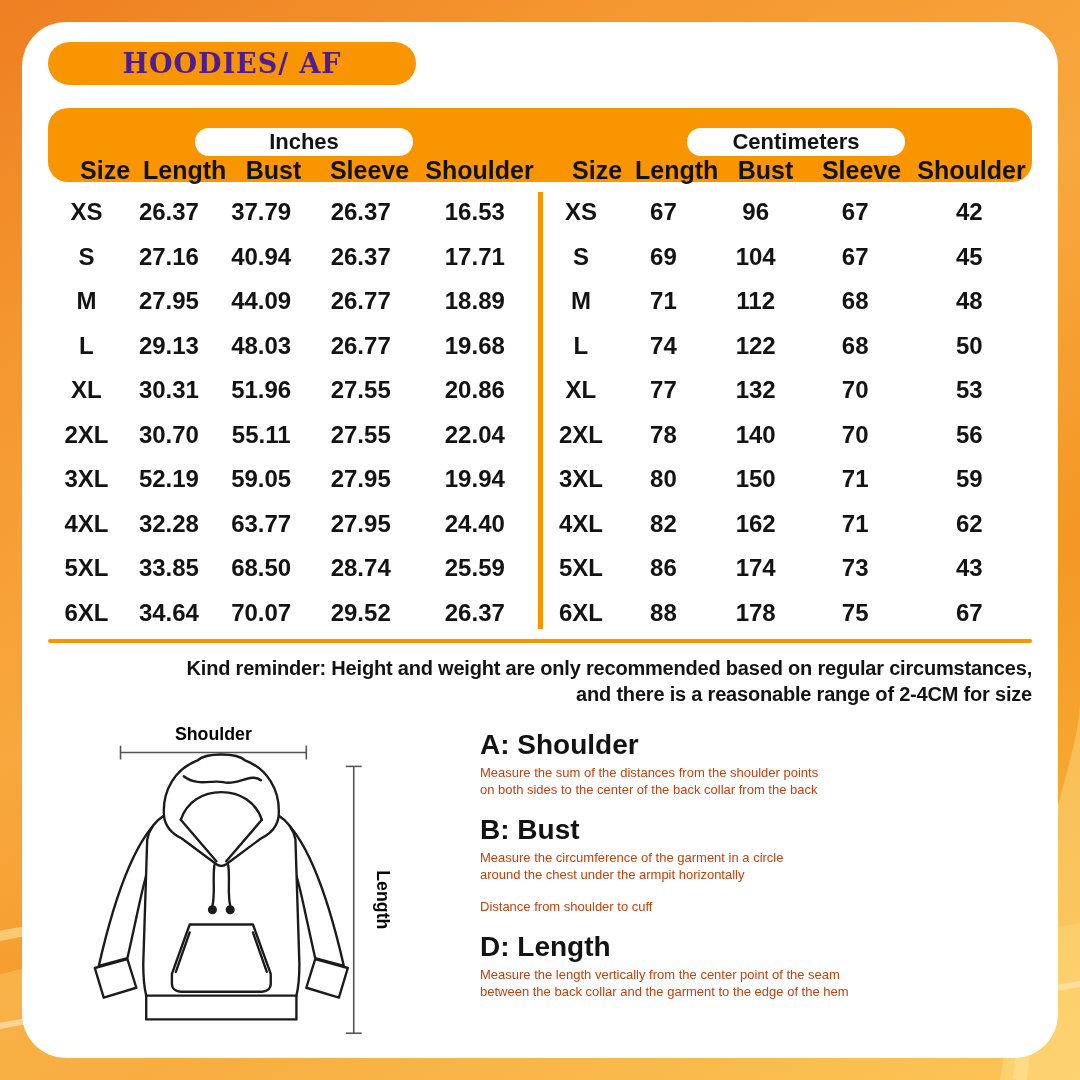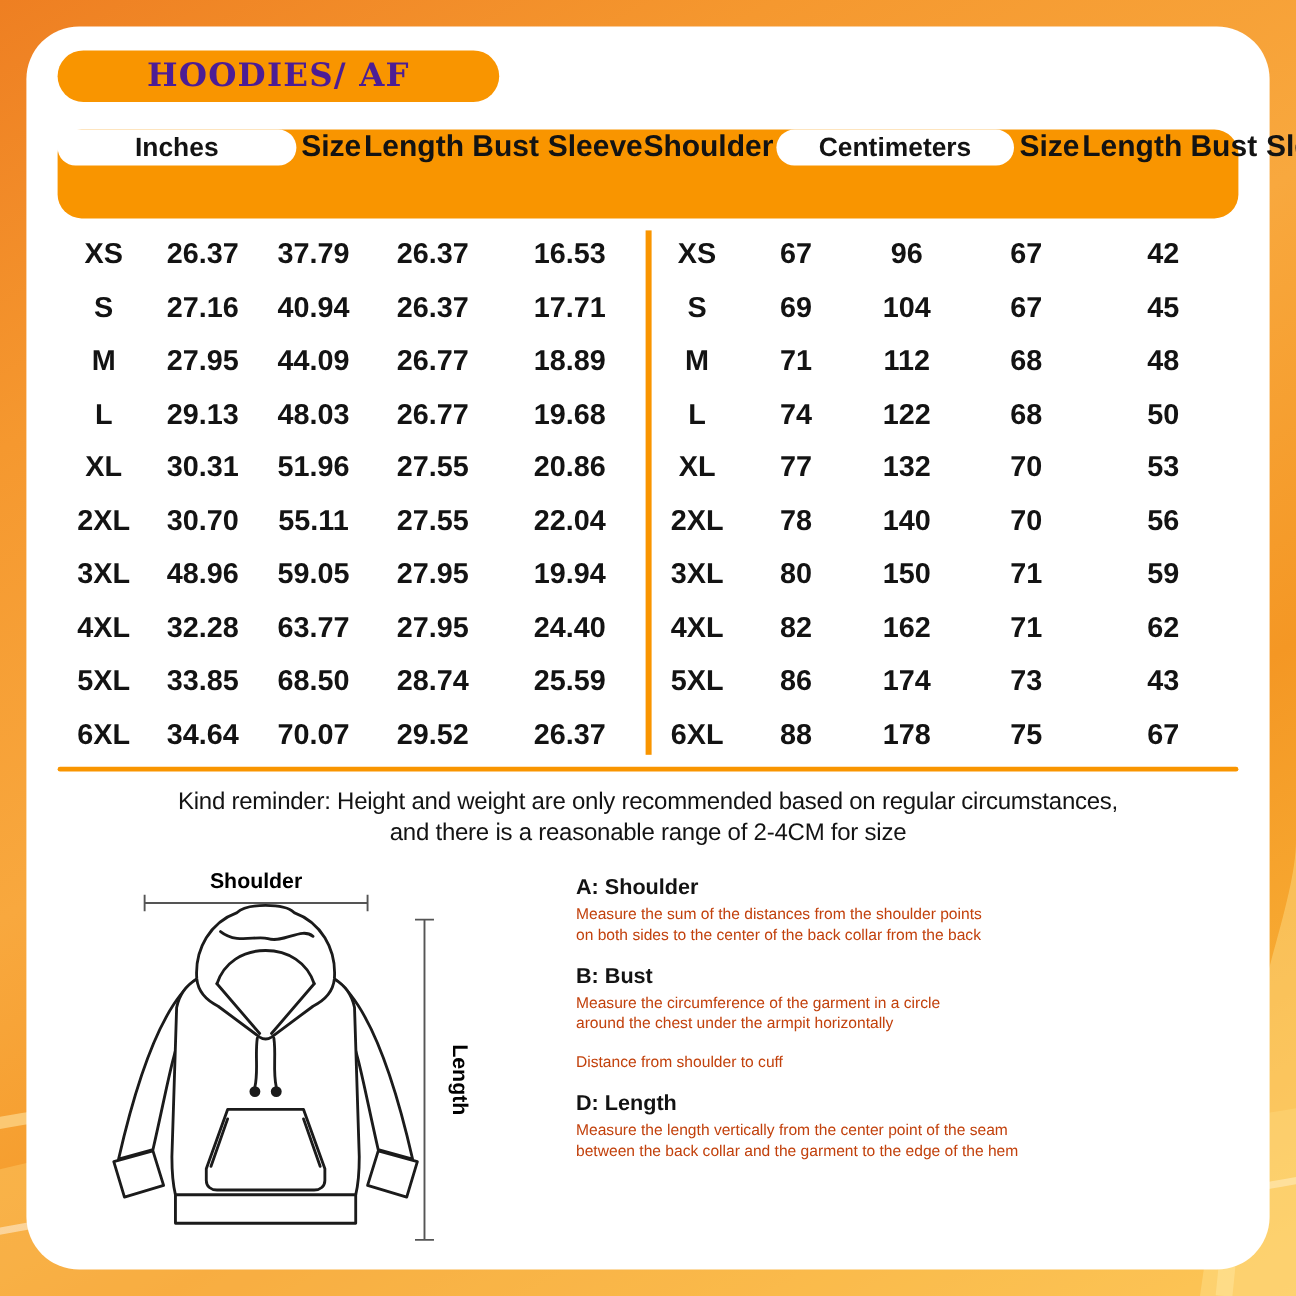--- a/index.html
+++ b/index.html
@@ -32,21 +32,21 @@
   }
   .title-pill span{
     font-family:"DejaVu Serif","Liberation Serif",serif;
     font-weight:700;font-size:27px;color:#4c1d95;letter-spacing:1px;
   }
   
   .band{
     height:74px;border-radius:20px;background:var(--orange);
     display:flex;
   }
-  .band-half{flex:1;display:flex;flex-direction:row;padding-top:0;}
+  .band-half{flex:1;display:flex;flex-direction:column;padding-top:20px;margin-left:20px;}
   .unit-pill{
     width:218px;height:30px;border-radius:16px;background:#fff;
     margin:0 auto;display:flex;align-items:center;justify-content:center;
     font-weight:700;font-size:22px;
   }
   .cols{
     display:grid;grid-template-columns:0.75fr 0.95fr 0.95fr 1.1fr 1.25fr;
     align-items:center;text-align:center;
     font-weight:700;font-size:25px;height:26px;padding:0 2px;
   }
@@ -54,29 +54,29 @@
   .table-body{display:flex;position:relative;padding-top:8px;}
   .rows{
     flex:1;display:grid;grid-template-columns:0.75fr 0.95fr 0.95fr 1.1fr 1.25fr;
     grid-auto-rows:44.5px;align-items:center;text-align:center;
     font-weight:700;font-size:24px;padding:0 2px;
   }
   .divider-v{width:5px;background:var(--orange);margin:2px 0 6px 0;}
   .divider-h{height:4px;background:var(--orange);margin-top:4px;border-radius:2px;}
   
   .reminder{
-    text-align:center;font-weight:400;font-size:20px;line-height:1.28;
+    text-align:right;font-weight:700;font-size:20px;line-height:1.28;
     margin-top:13px;letter-spacing:-0.2px;
   }
   
   .bottom{display:flex;margin-top:8px;}
   .diagram{width:408px;flex:0 0 408px;}
   .guide{flex:1;padding:14px 0 0 24px;}
   .guide-section{margin-bottom:15px;}
-  .guide-section h3{font-size:18px;font-weight:700;margin-bottom:3px;}
+  .guide-section h3{font-size:28px;font-weight:700;margin-bottom:3px;}
   .guide-section p{font-size:13px;line-height:1.33;color:#c2410c;}
   svg text{font-family:"Liberation Sans","DejaVu Sans",sans-serif;}
 </style>
 </head>
 <body>
 
 <svg class="bg-swoosh" viewBox="0 0 1080 1080">
   <path d="M-20,980 C250,900 600,1010 1100,920 L1100,1100 L-20,1100 Z" fill="rgba(255,215,120,0.35)"></path>
   <path d="M-20,1030 C300,960 700,1060 1100,980" stroke="rgba(255,255,255,0.45)" stroke-width="6" fill="none"></path>
   <path d="M-20,940 C200,890 420,960 660,940" stroke="rgba(255,240,180,0.5)" stroke-width="10" fill="none"></path>
@@ -143,21 +143,21 @@
         <span>30.31</span>
         <span>51.96</span>
         <span>27.55</span>
         <span>20.86</span>
         <span>2XL</span>
         <span>30.70</span>
         <span>55.11</span>
         <span>27.55</span>
         <span>22.04</span>
         <span>3XL</span>
-        <span>48.96</span>
+        <span>52.19</span>
         <span>59.05</span>
         <span>27.95</span>
         <span>19.94</span>
         <span>4XL</span>
         <span>32.28</span>
         <span>63.77</span>
         <span>27.95</span>
         <span>24.40</span>
         <span>5XL</span>
         <span>33.85</span>

